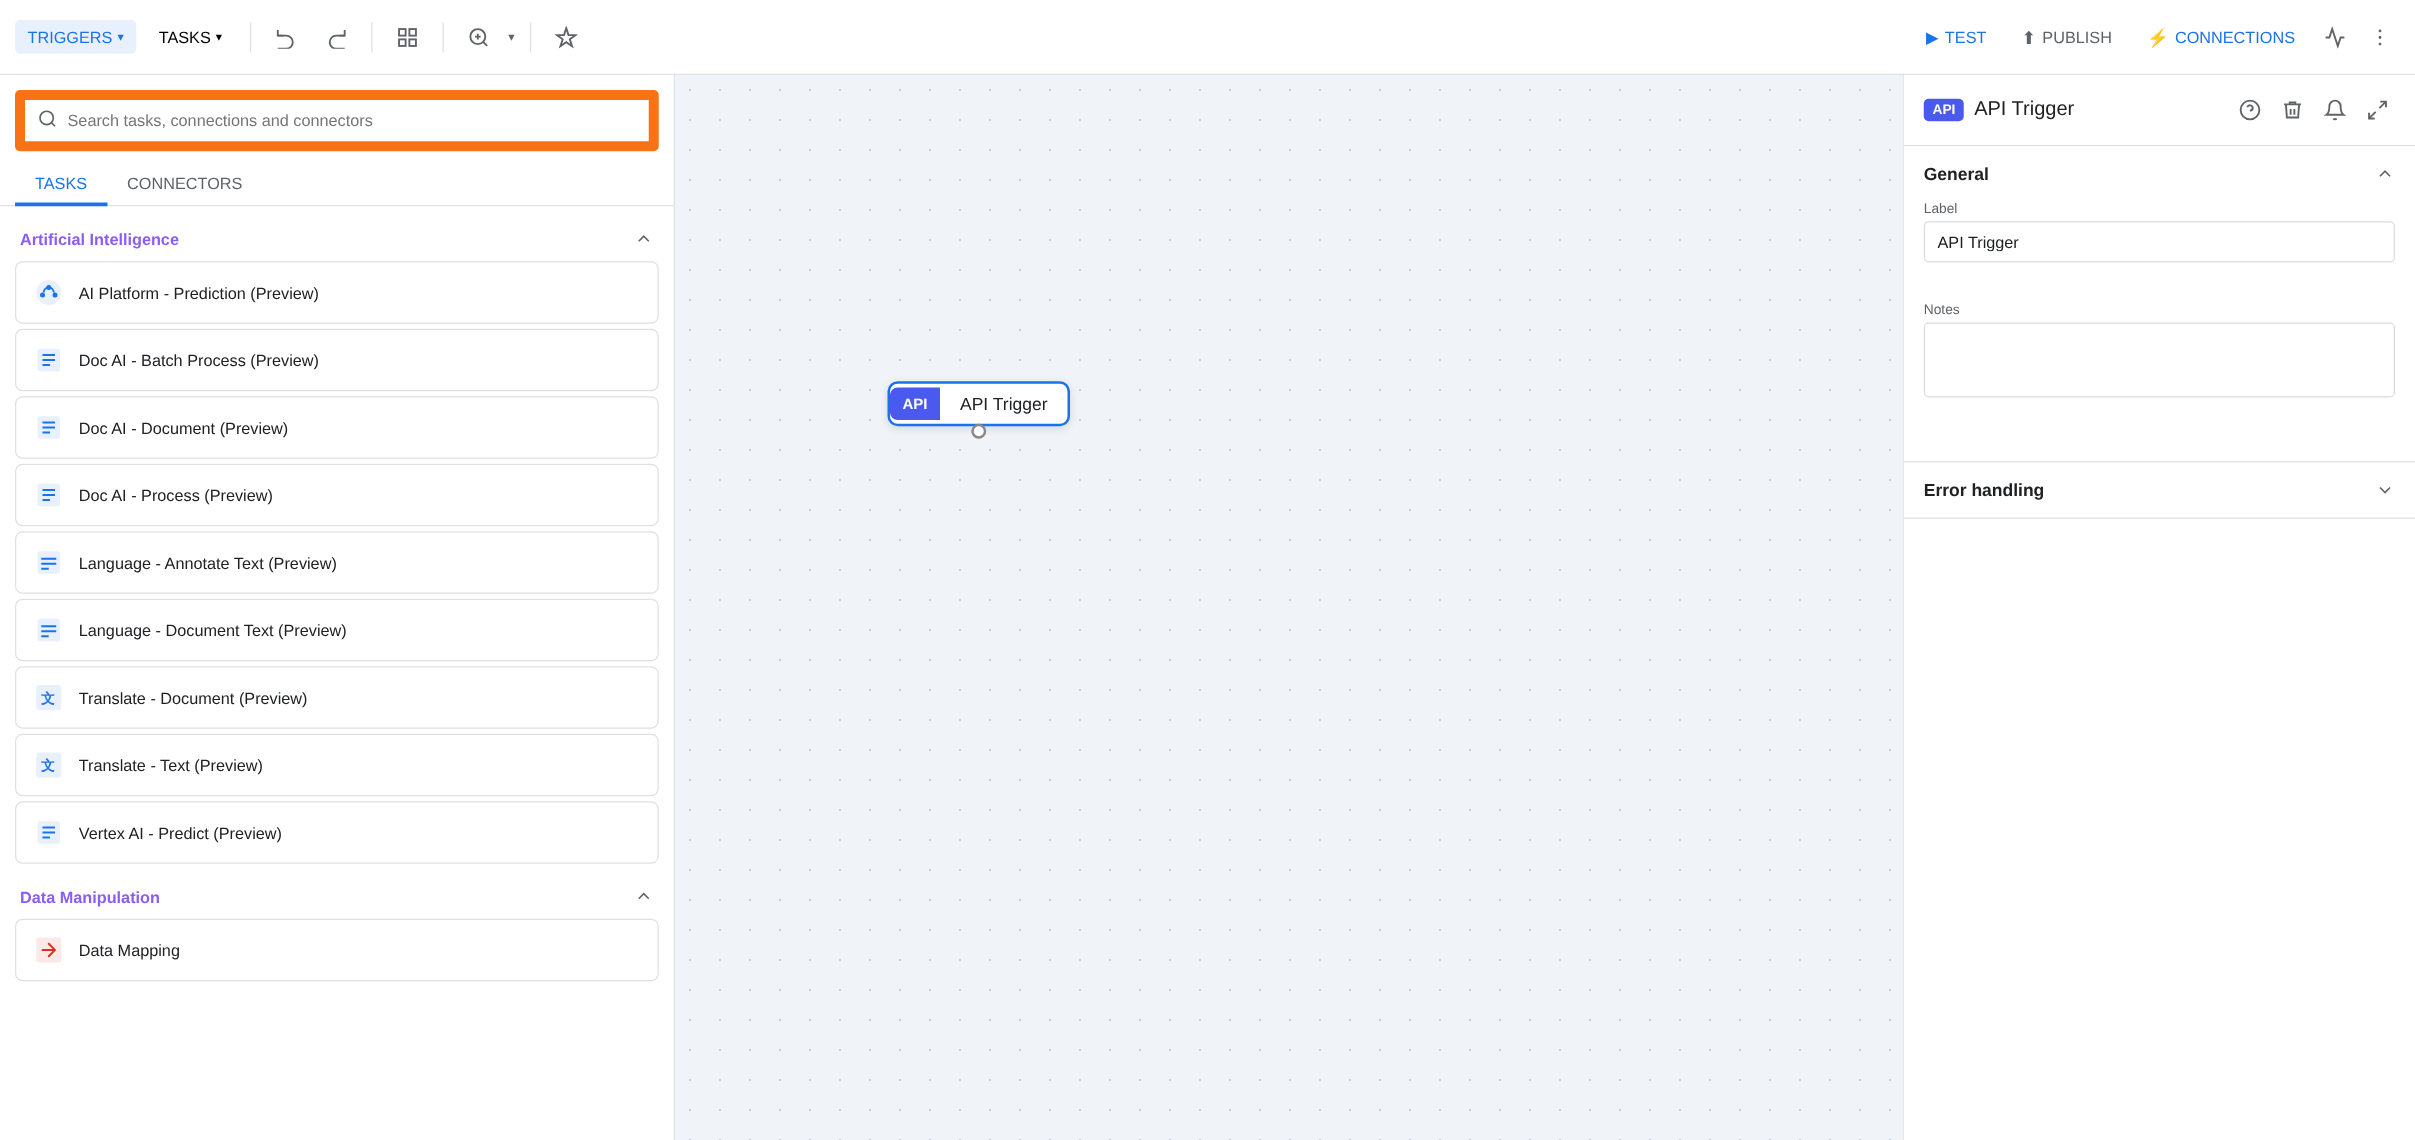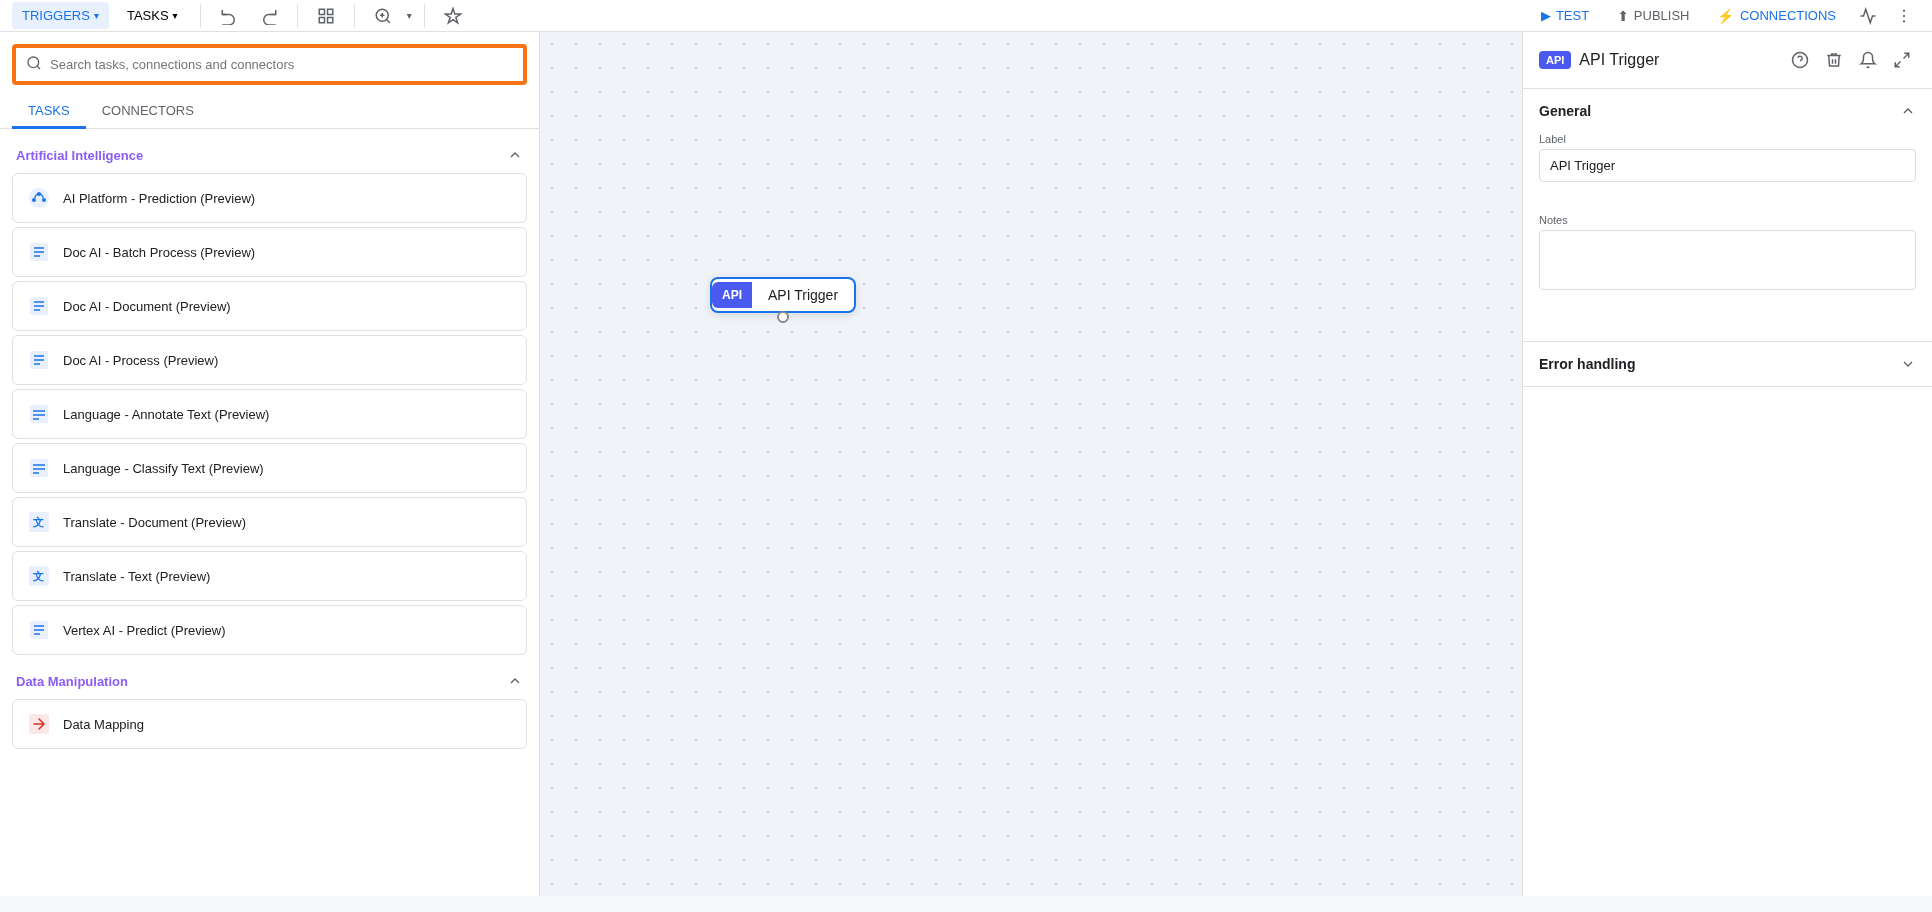--- a/index.html
+++ b/index.html
@@ -1,20 +1,20 @@
 <!DOCTYPE html>
 <html><head>
   <meta charset="utf-8">
   <style>
     * { box-sizing: border-box; margin: 0; padding: 0; }
     body { font-family: 'Google Sans', Arial, sans-serif; background: #f8f9fa; color: #202124; font-size: 13px; overflow: hidden; }
 
     
     .toolbar {
-      display: flex; align-items: center; height: 32px;
+      display: flex; align-items: center; height: 60px;
       background: #fff; border-bottom: 1px solid #e0e0e0;
       padding: 0 12px; gap: 8px;
     }
     .toolbar-btn {
       display: flex; align-items: center; gap: 4px;
       padding: 6px 10px; border-radius: 4px; cursor: pointer;
       font-size: 13px; font-weight: 500; border: none; background: transparent;
     }
     .toolbar-btn.active { background: #e8f0fe; color: #1a73e8; }
     .toolbar-sep { width: 1px; height: 24px; background: #e0e0e0; margin: 0 4px; }
@@ -39,21 +39,21 @@
     .left-panel {
       width: 540px; min-width: 540px;
       background: #fff; border-right: 1px solid #e0e0e0;
       display: flex; flex-direction: column; overflow: hidden;
     }
     .search-bar {
       padding: 12px 12px 0 12px;
     }
     .search-input-wrap {
       display: flex; align-items: center;
-      border: 4px solid #f97316; border-radius: 4px;
+      border: 8px solid #f97316; border-radius: 4px;
       padding: 7px 10px; gap: 8px; background: #fff;
     }
     .search-input-wrap input {
       border: none; outline: none; flex: 1; font-size: 13px; color: #202124;
     }
     .left-tabs {
       display: flex; border-bottom: 1px solid #e0e0e0;
       margin: 10px 0 0 0; padding: 0 12px;
     }
     .left-tab {
@@ -338,21 +338,21 @@
 
       <div class="task-item">
         <span class="task-icon">
           <svg width="24" height="24" viewBox="0 0 24 24" fill="none">
               <rect x="3" y="3" width="18" height="18" rx="2" fill="#e8f0fe"></rect>
               <line x1="6" y1="9" x2="18" y2="9" stroke="#1a73e8" stroke-width="1.5"></line>
               <line x1="6" y1="13" x2="18" y2="13" stroke="#1a73e8" stroke-width="1.5"></line>
               <line x1="6" y1="17" x2="12" y2="17" stroke="#1a73e8" stroke-width="1.5"></line>
             </svg>
         </span>
-        <span class="task-label">Language - Classify Text (Preview)</span>
+        <span class="task-label">Language - Document Text (Preview)</span>
       </div>
 
       <div class="task-item">
         <span class="task-icon">
           <svg width="24" height="24" viewBox="0 0 24 24" fill="none">
               <rect x="2" y="2" width="20" height="20" rx="2" fill="#e8f0fe"></rect>
               <text x="6" y="16" font-size="11" fill="#1a73e8" font-weight="bold">文</text>
             </svg>
         </span>
         <span class="task-label">Translate - Document (Preview)</span>

